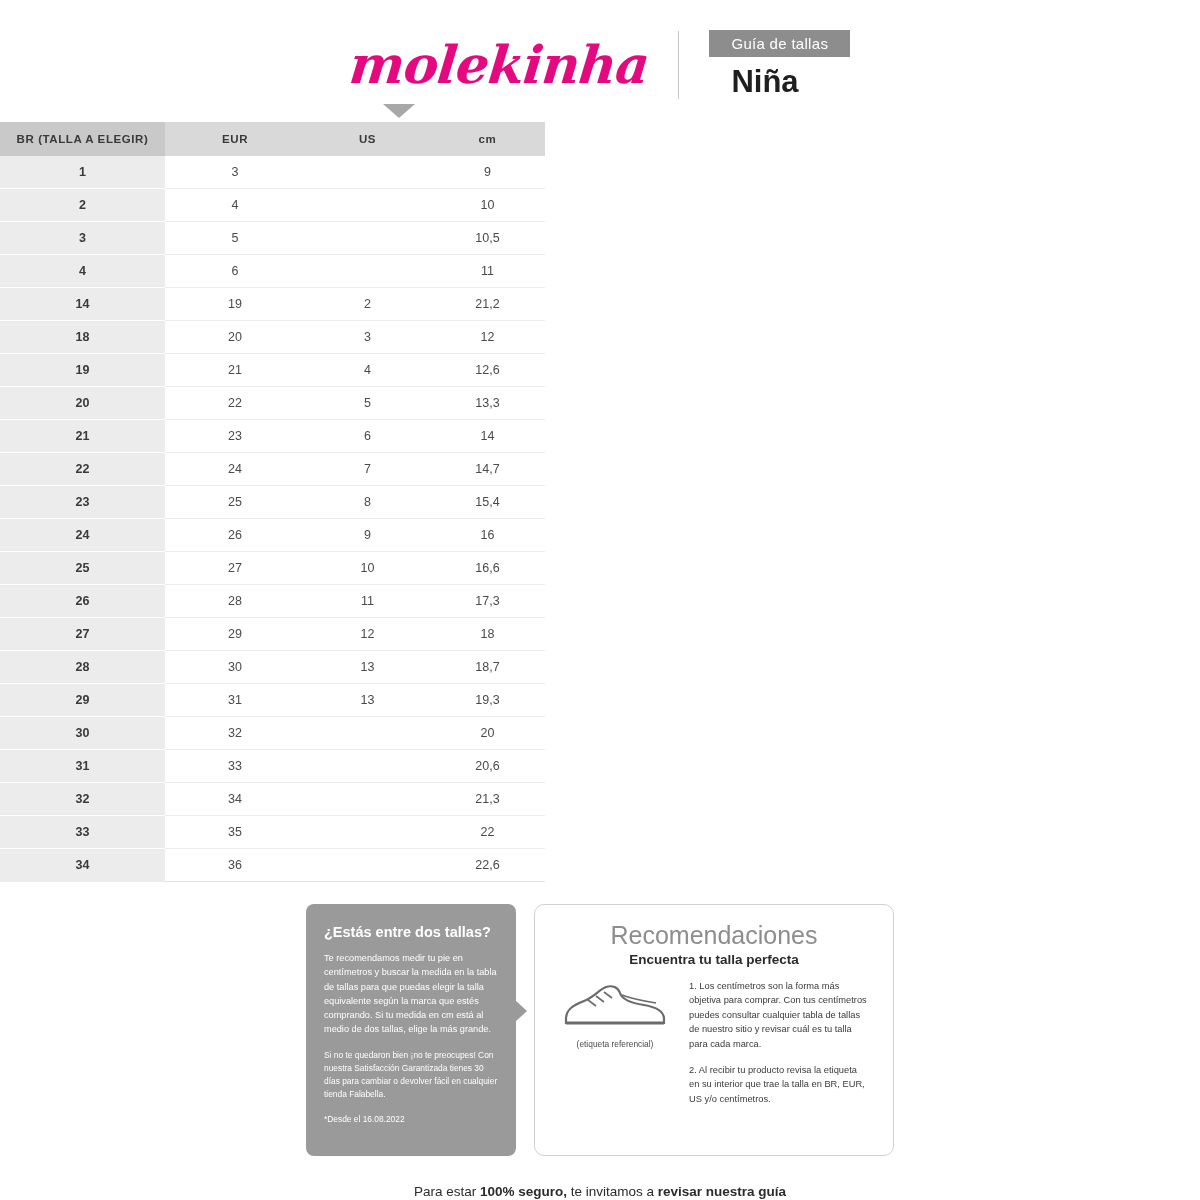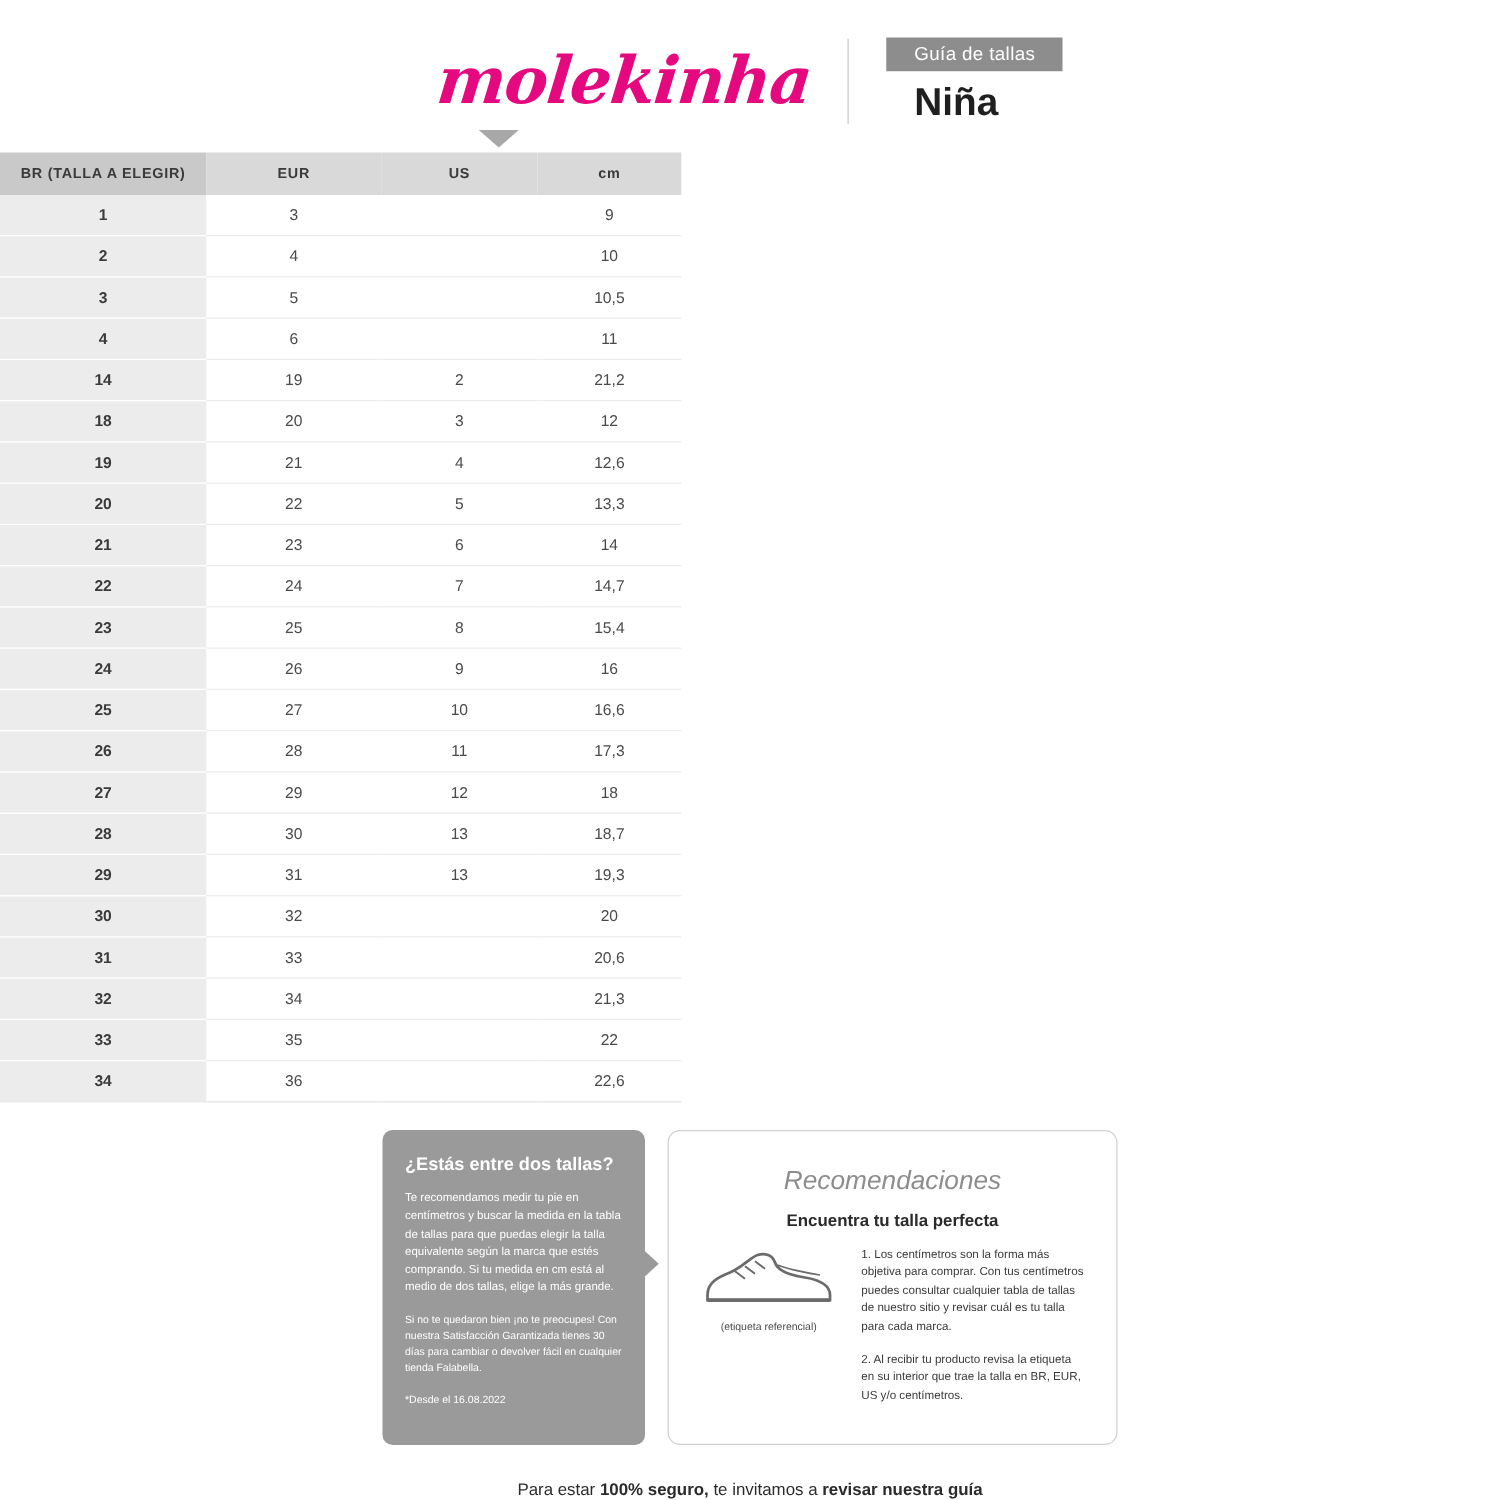--- a/index.html
+++ b/index.html
@@ -154,26 +154,25 @@
   }
   .panel-right {
     width: 360px;
     border: 1px solid #d0d0d0;
     border-radius: 10px;
     background: #ffffff;
     padding: 16px 20px 18px 20px;
     margin-left: 18px;
   }
   .panel-right h2 {
-    margin: 12px;
-    text-align: center;
-    font-size: 21px;
+    margin: 0;
+    text-align: center;
+    font-size: 25px;
     font-weight: normal;
     color: #8d8d8d;
-    font-style: italic;
   }
   .panel-right h4 {
     margin: 2px 0 12px 0;
     text-align: center;
     font-size: 13.5px;
     font-weight: bold;
     color: #2b2b2b;
   }
   .rec-body { display: flex; gap: 14px; }
   .rec-left { width: 120px; flex: 0 0 120px; }

